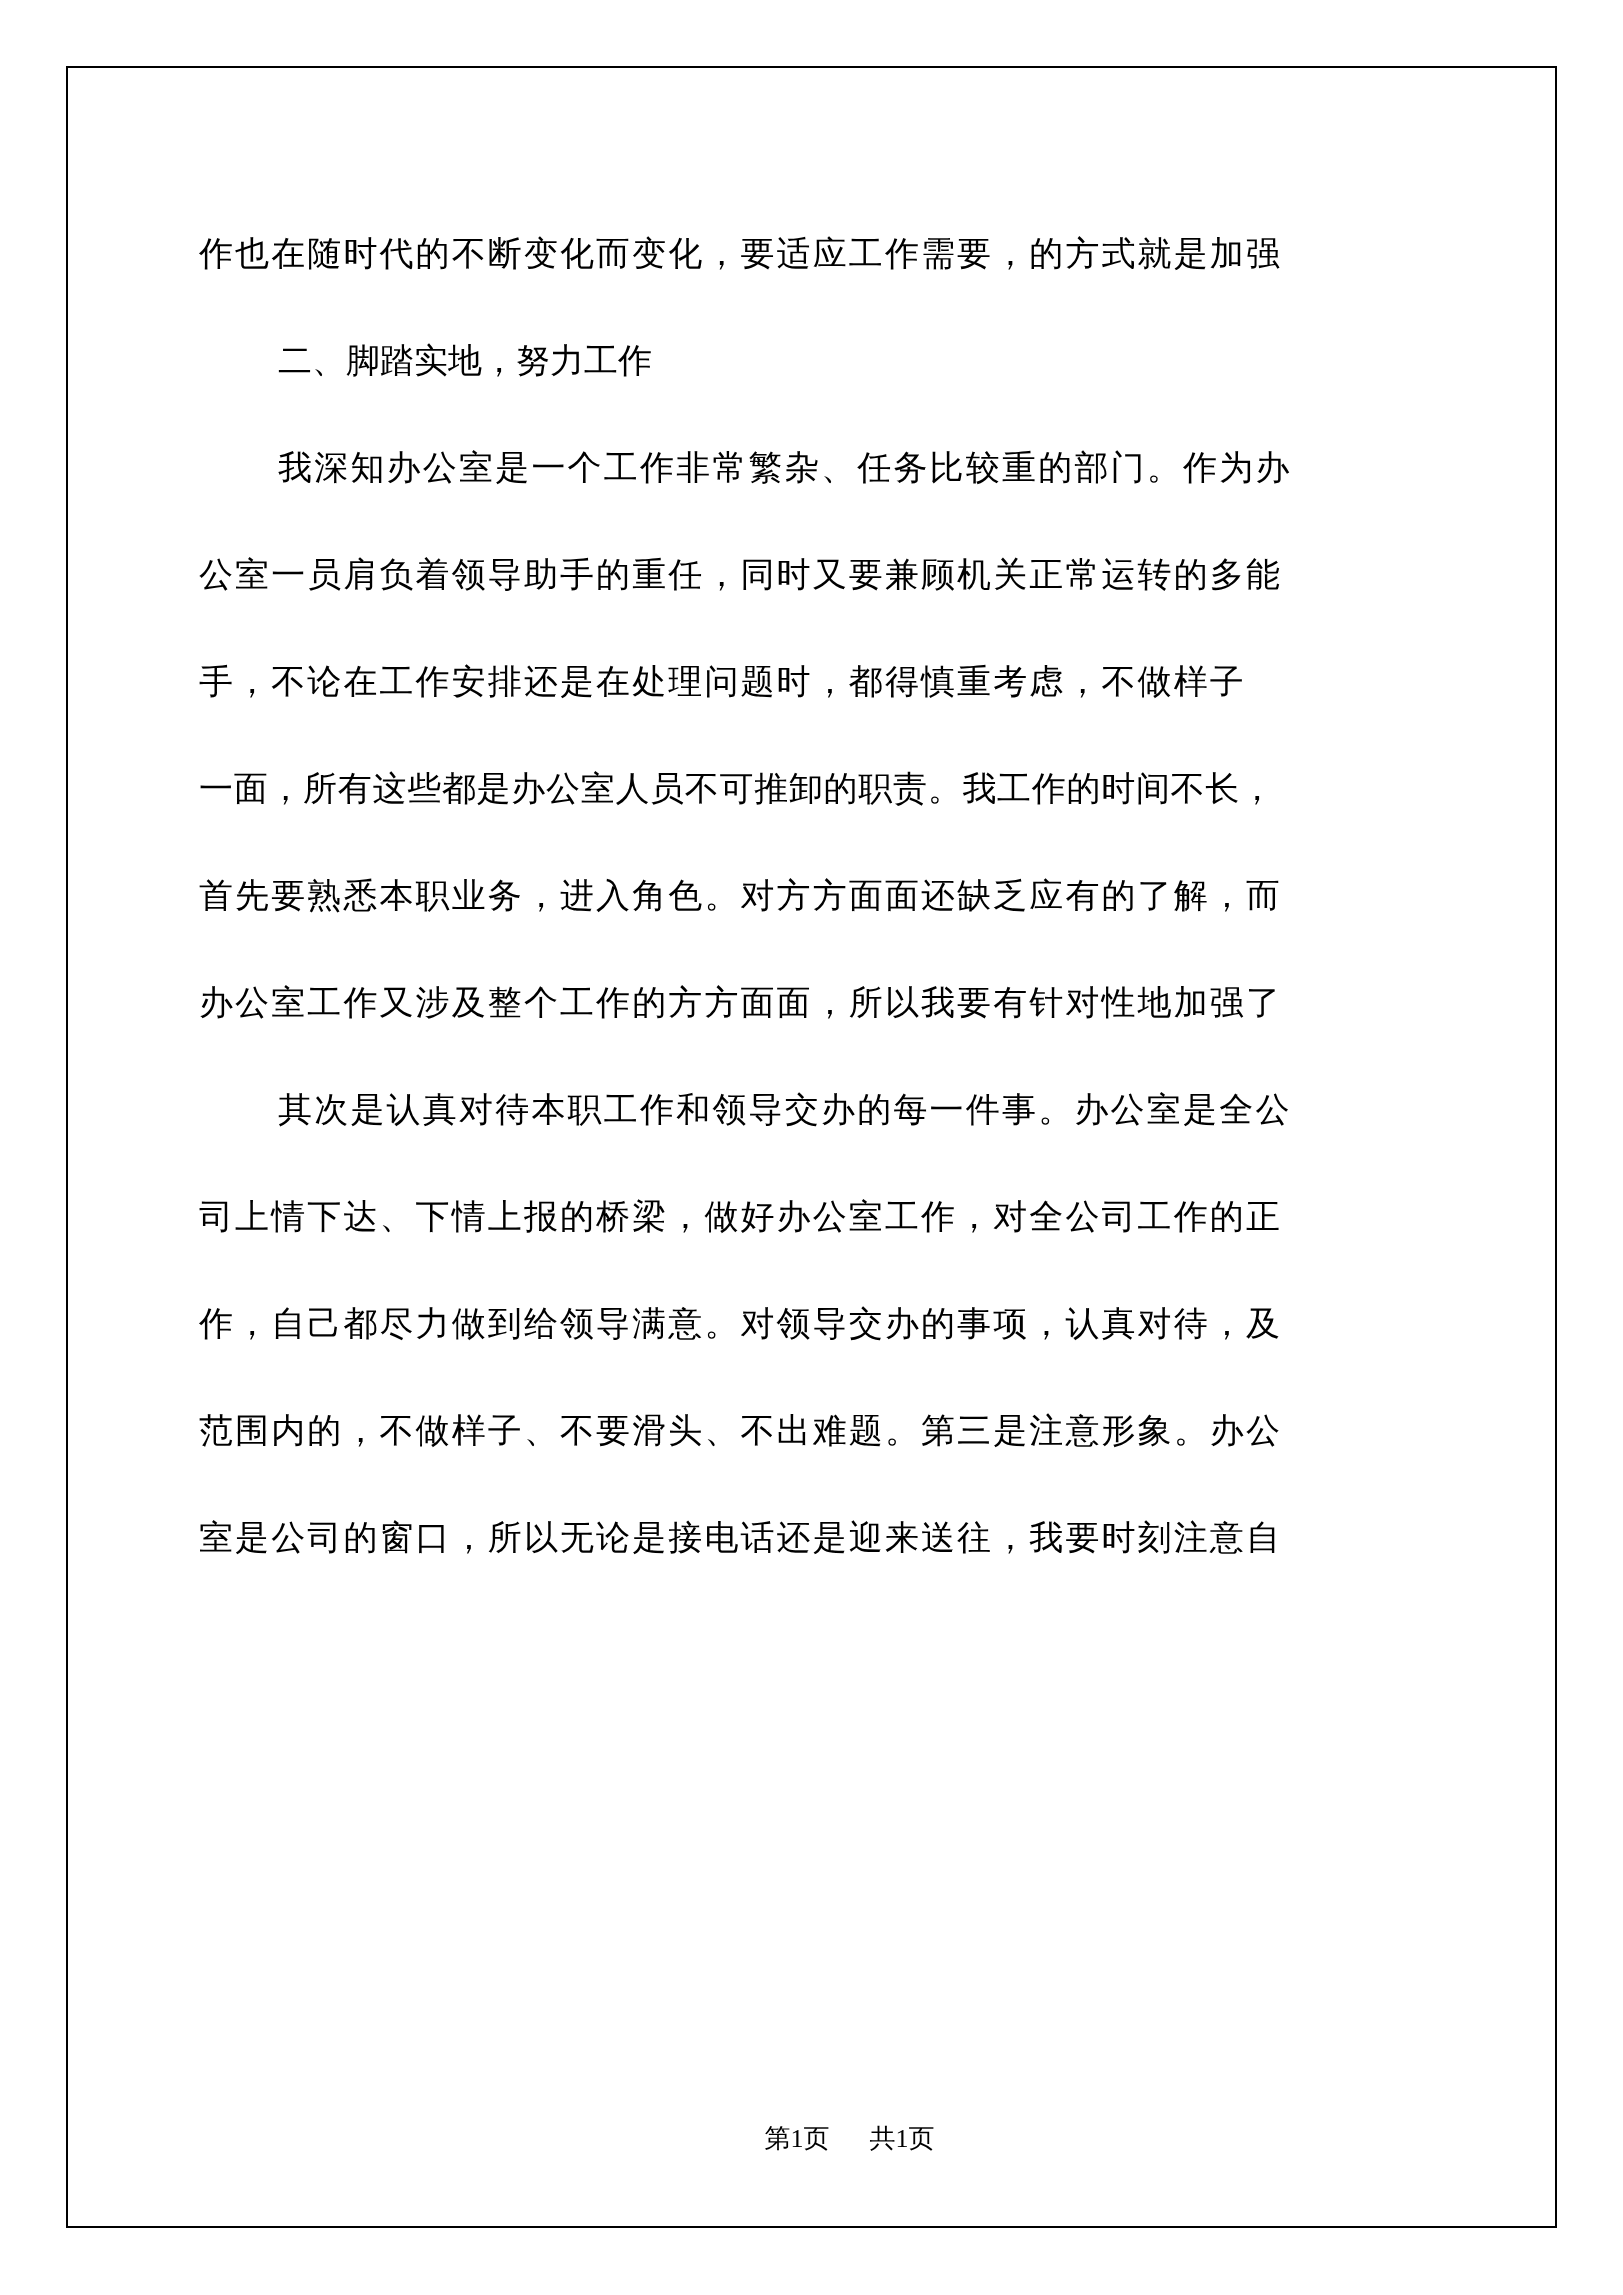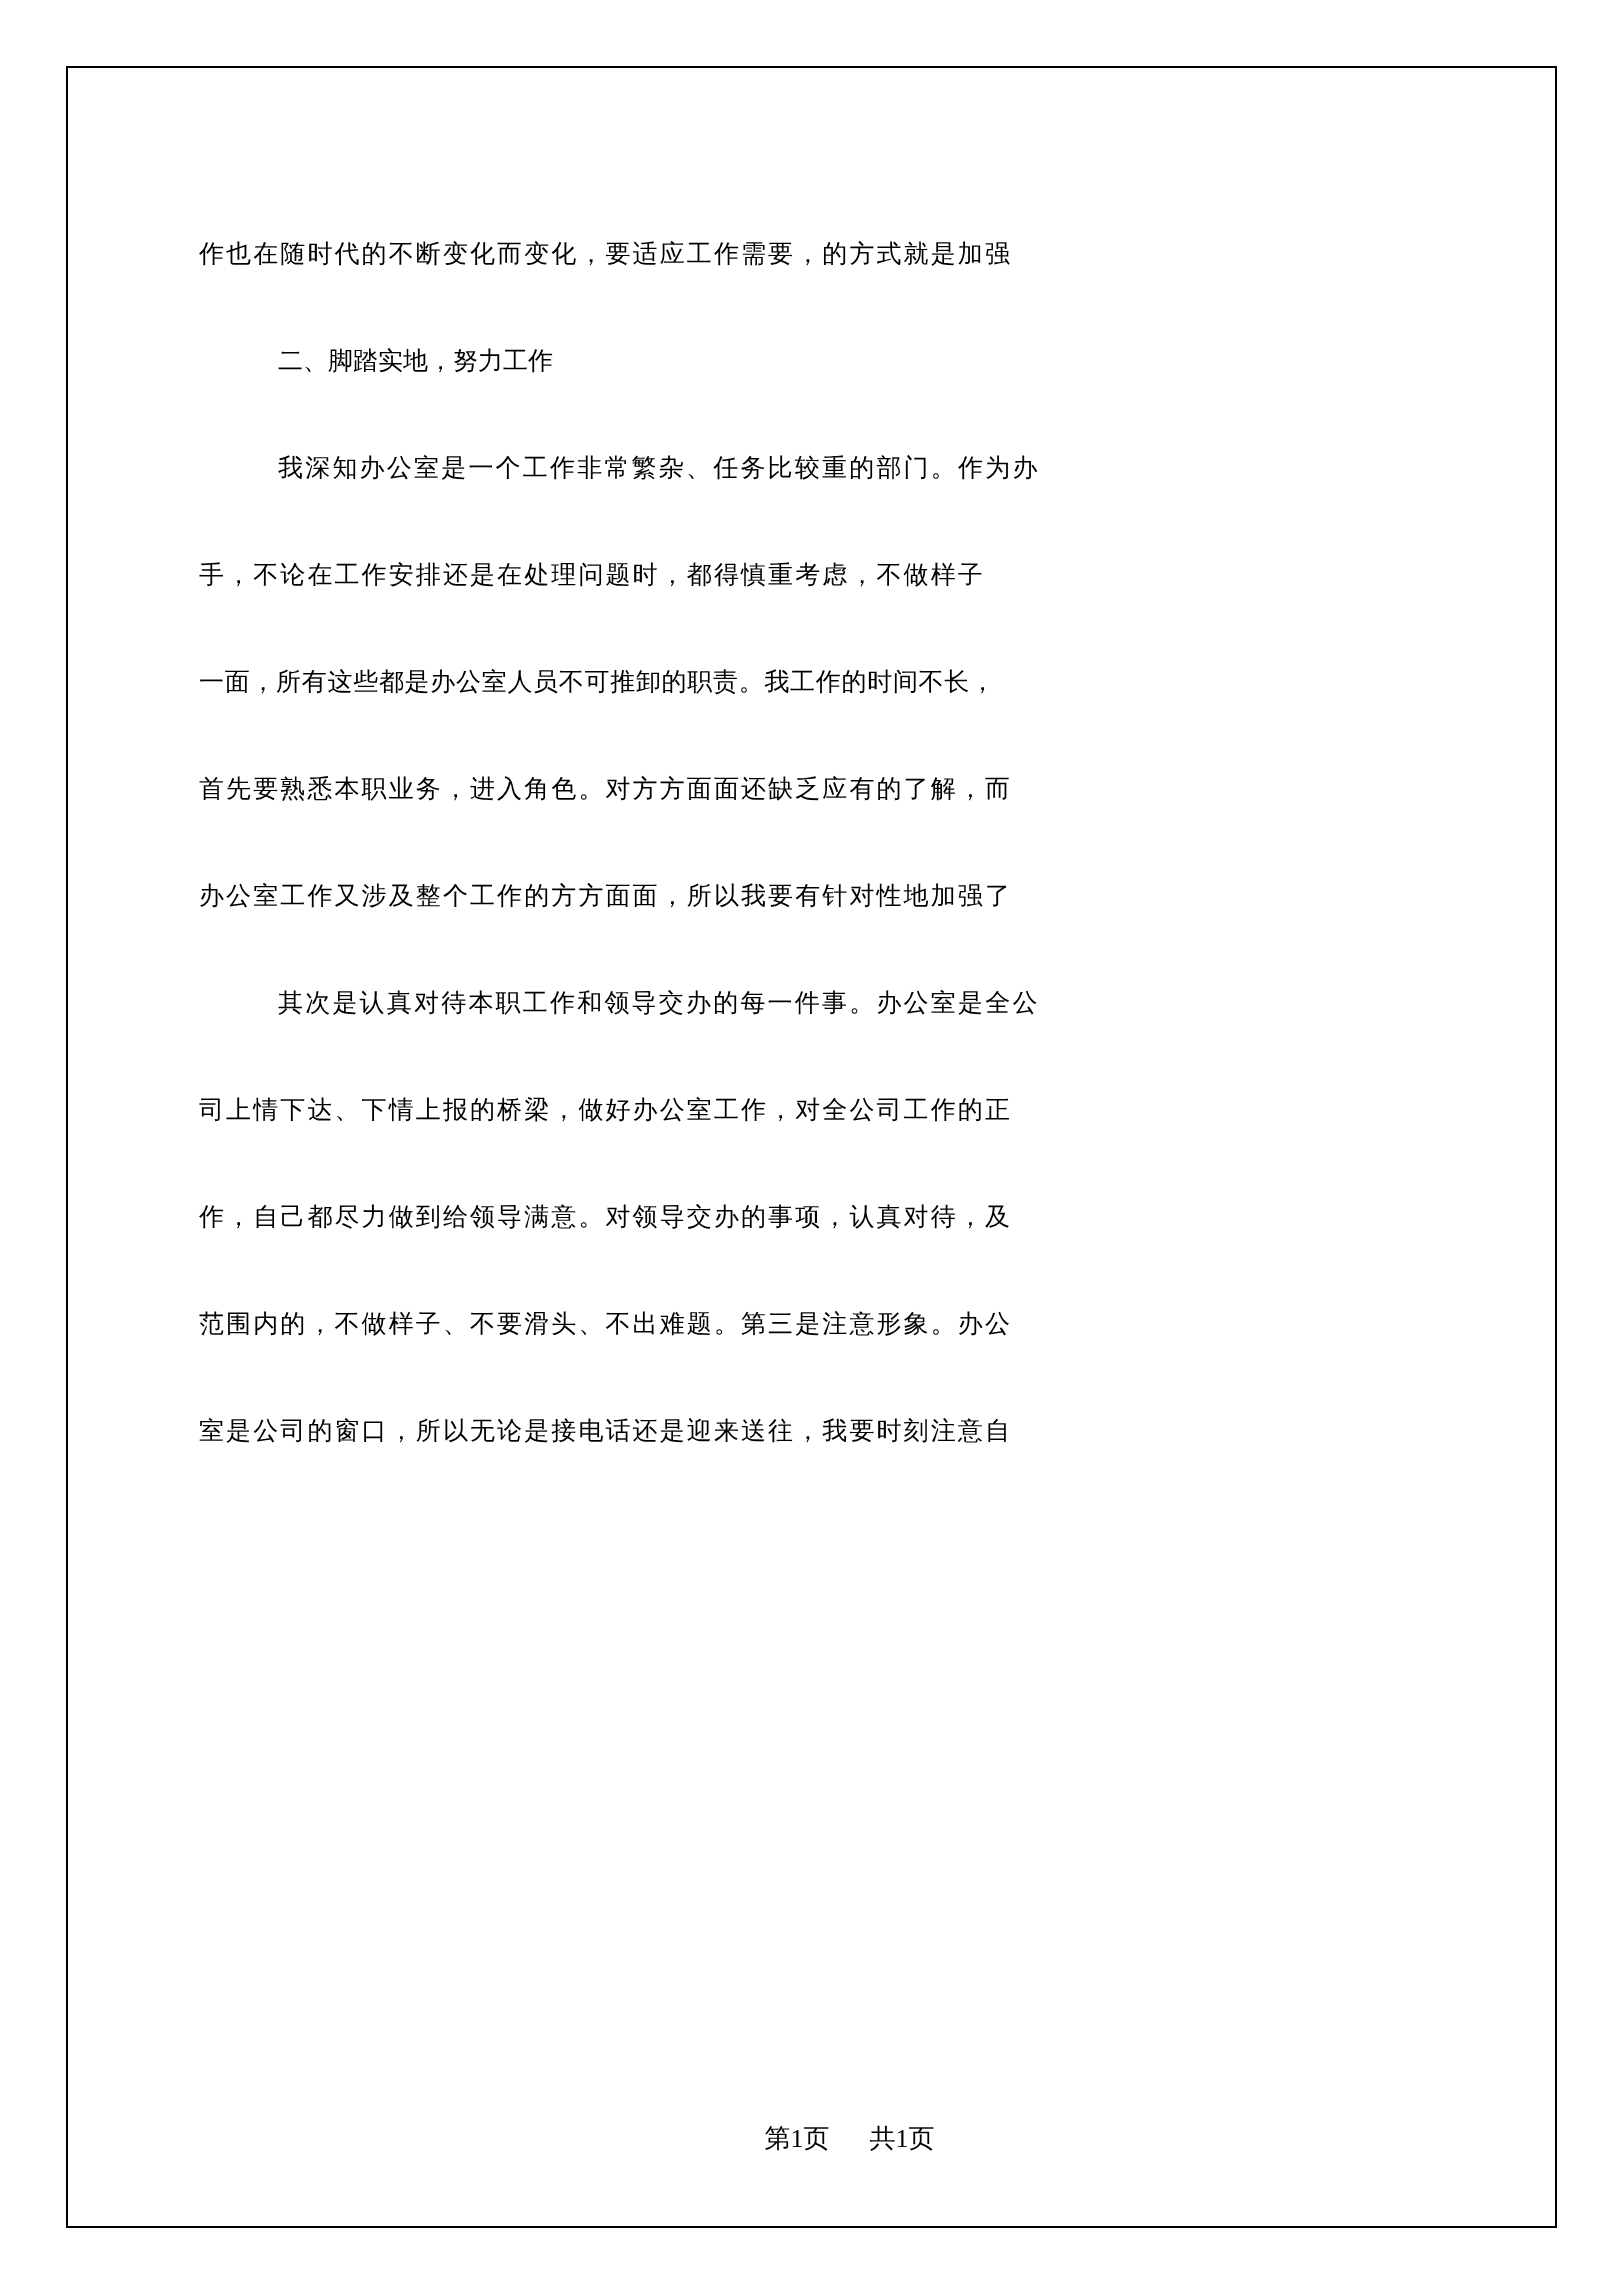--- a/index.html
+++ b/index.html
@@ -27,21 +27,21 @@
   }
   .text-lines {
     position: absolute;
     left: 199px;
     top: 200px;
     width: 1239px;
   }
   .line {
     height: 107px;
     line-height: 107px;
-    font-size: 25px;
+    font-size: 34px;
     white-space: nowrap;
     text-align: left;
   }
   .line.indent {
     text-indent: 79px;
   }
   .footer {
     position: absolute;
     left: 0;
     top: 2123px;
@@ -56,20 +56,21 @@
 </style>
 </head>
 <body>
 
 <div id="page" style="background: rgb(255, 255, 255); color: rgb(0, 0, 0);">
   <div class="border-frame" style="border-color: rgb(0, 0, 0);"></div>
   <div class="text-lines">
       <div class="line" style="letter-spacing: 2.1px;">作也在随时代的不断变化而变化，要适应工作需要，的方式就是加强</div>
       <div class="line indent">二、脚踏实地，努力工作</div>
       <div class="line indent" style="letter-spacing: 2.2px;">我深知办公室是一个工作非常繁杂、任务比较重的部门。作为办</div>
+      <div class="line" style="letter-spacing: 2.1px;">公室一员肩负着领导助手的重任，同时又要兼顾机关正常运转的多能</div>
       <div class="line" style="letter-spacing: 2.1px;">手，不论在工作安排还是在处理问题时，都得慎重考虑，不做样子</div>
       <div class="line" style="letter-spacing: 0.7px;">一面，所有这些都是办公室人员不可推卸的职责。我工作的时间不长，</div>
       <div class="line" style="letter-spacing: 2.1px;">首先要熟悉本职业务，进入角色。对方方面面还缺乏应有的了解，而</div>
       <div class="line" style="letter-spacing: 2.1px;">办公室工作又涉及整个工作的方方面面，所以我要有针对性地加强了</div>
       <div class="line indent" style="letter-spacing: 2.2px;">其次是认真对待本职工作和领导交办的每一件事。办公室是全公</div>
       <div class="line" style="letter-spacing: 2.1px;">司上情下达、下情上报的桥梁，做好办公室工作，对全公司工作的正</div>
       <div class="line" style="letter-spacing: 2.1px;">作，自己都尽力做到给领导满意。对领导交办的事项，认真对待，及</div>
       <div class="line" style="letter-spacing: 2.1px;">范围内的，不做样子、不要滑头、不出难题。第三是注意形象。办公</div>
       <div class="line" style="letter-spacing: 2.1px;">室是公司的窗口，所以无论是接电话还是迎来送往，我要时刻注意自</div>
     </div>

